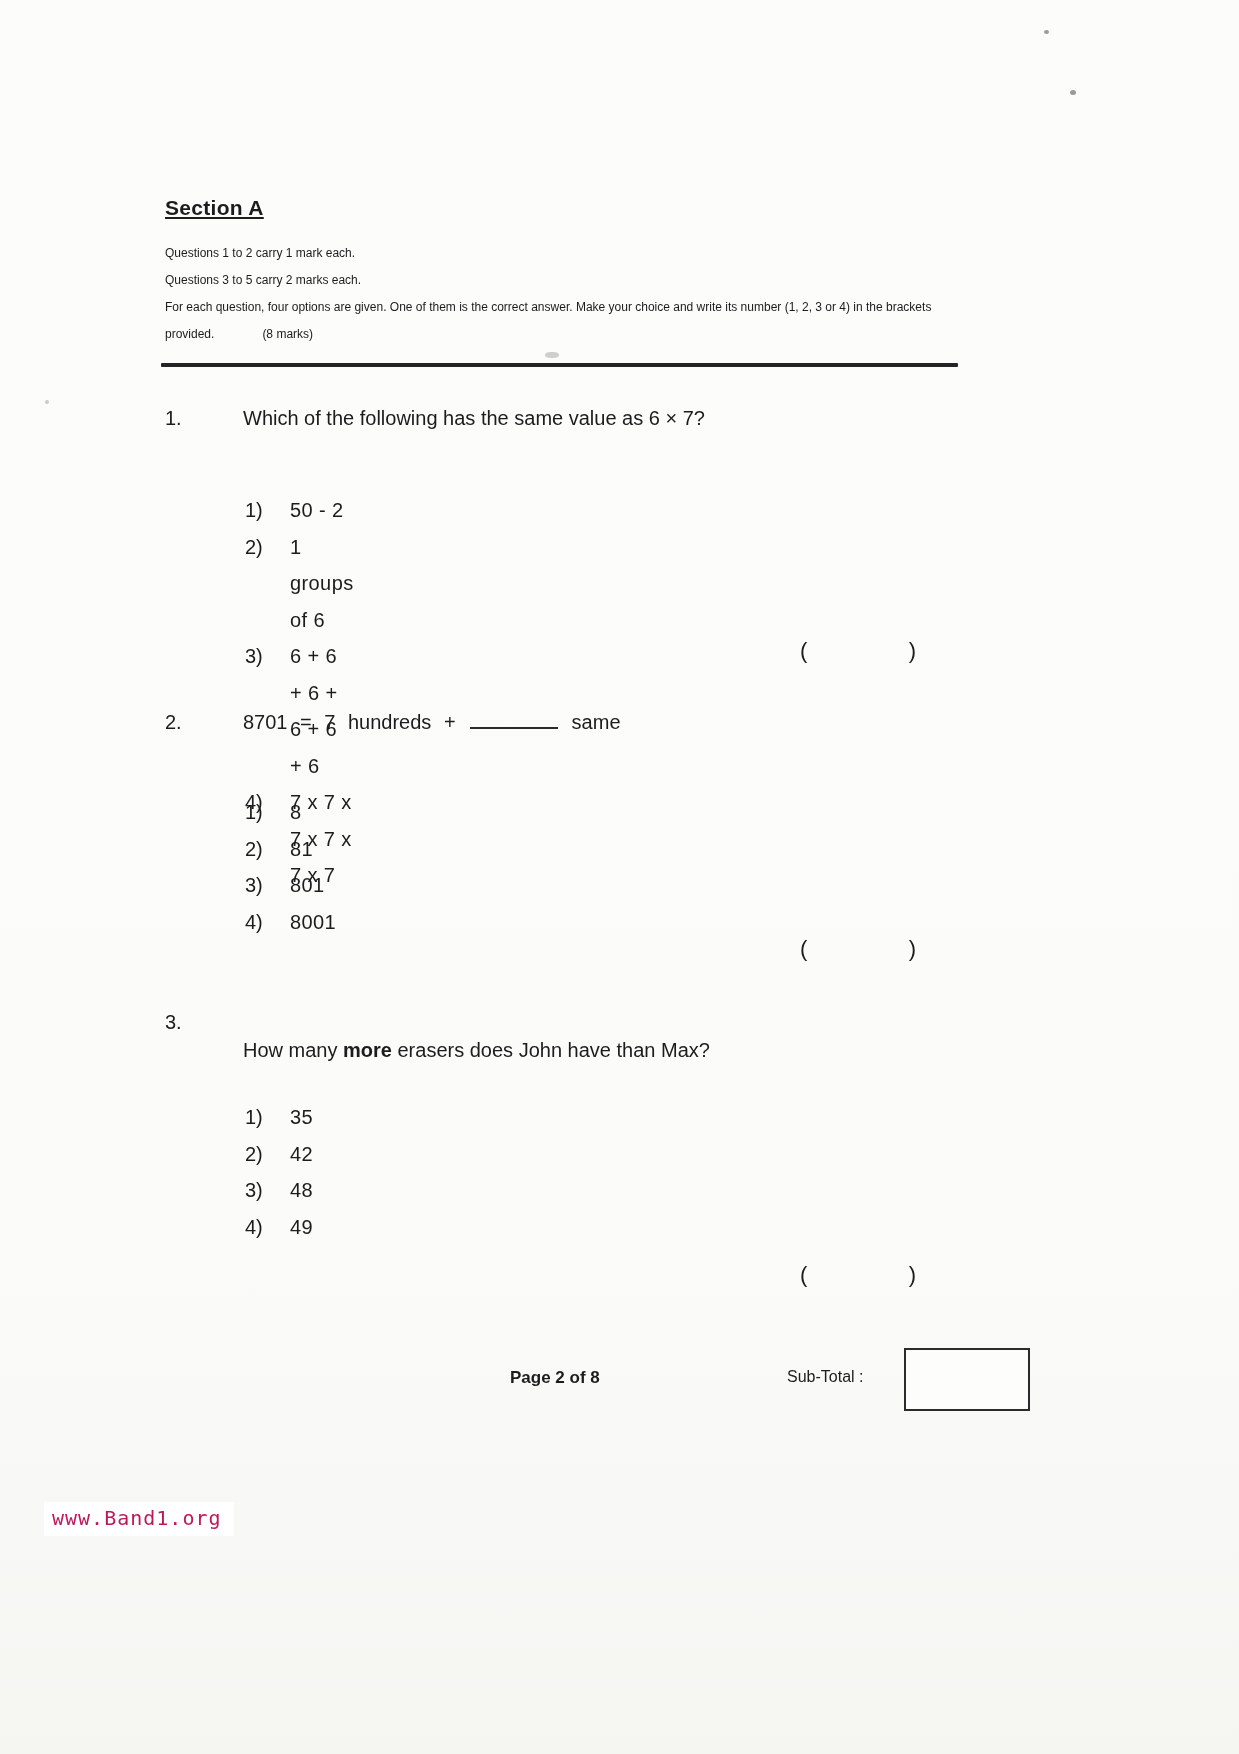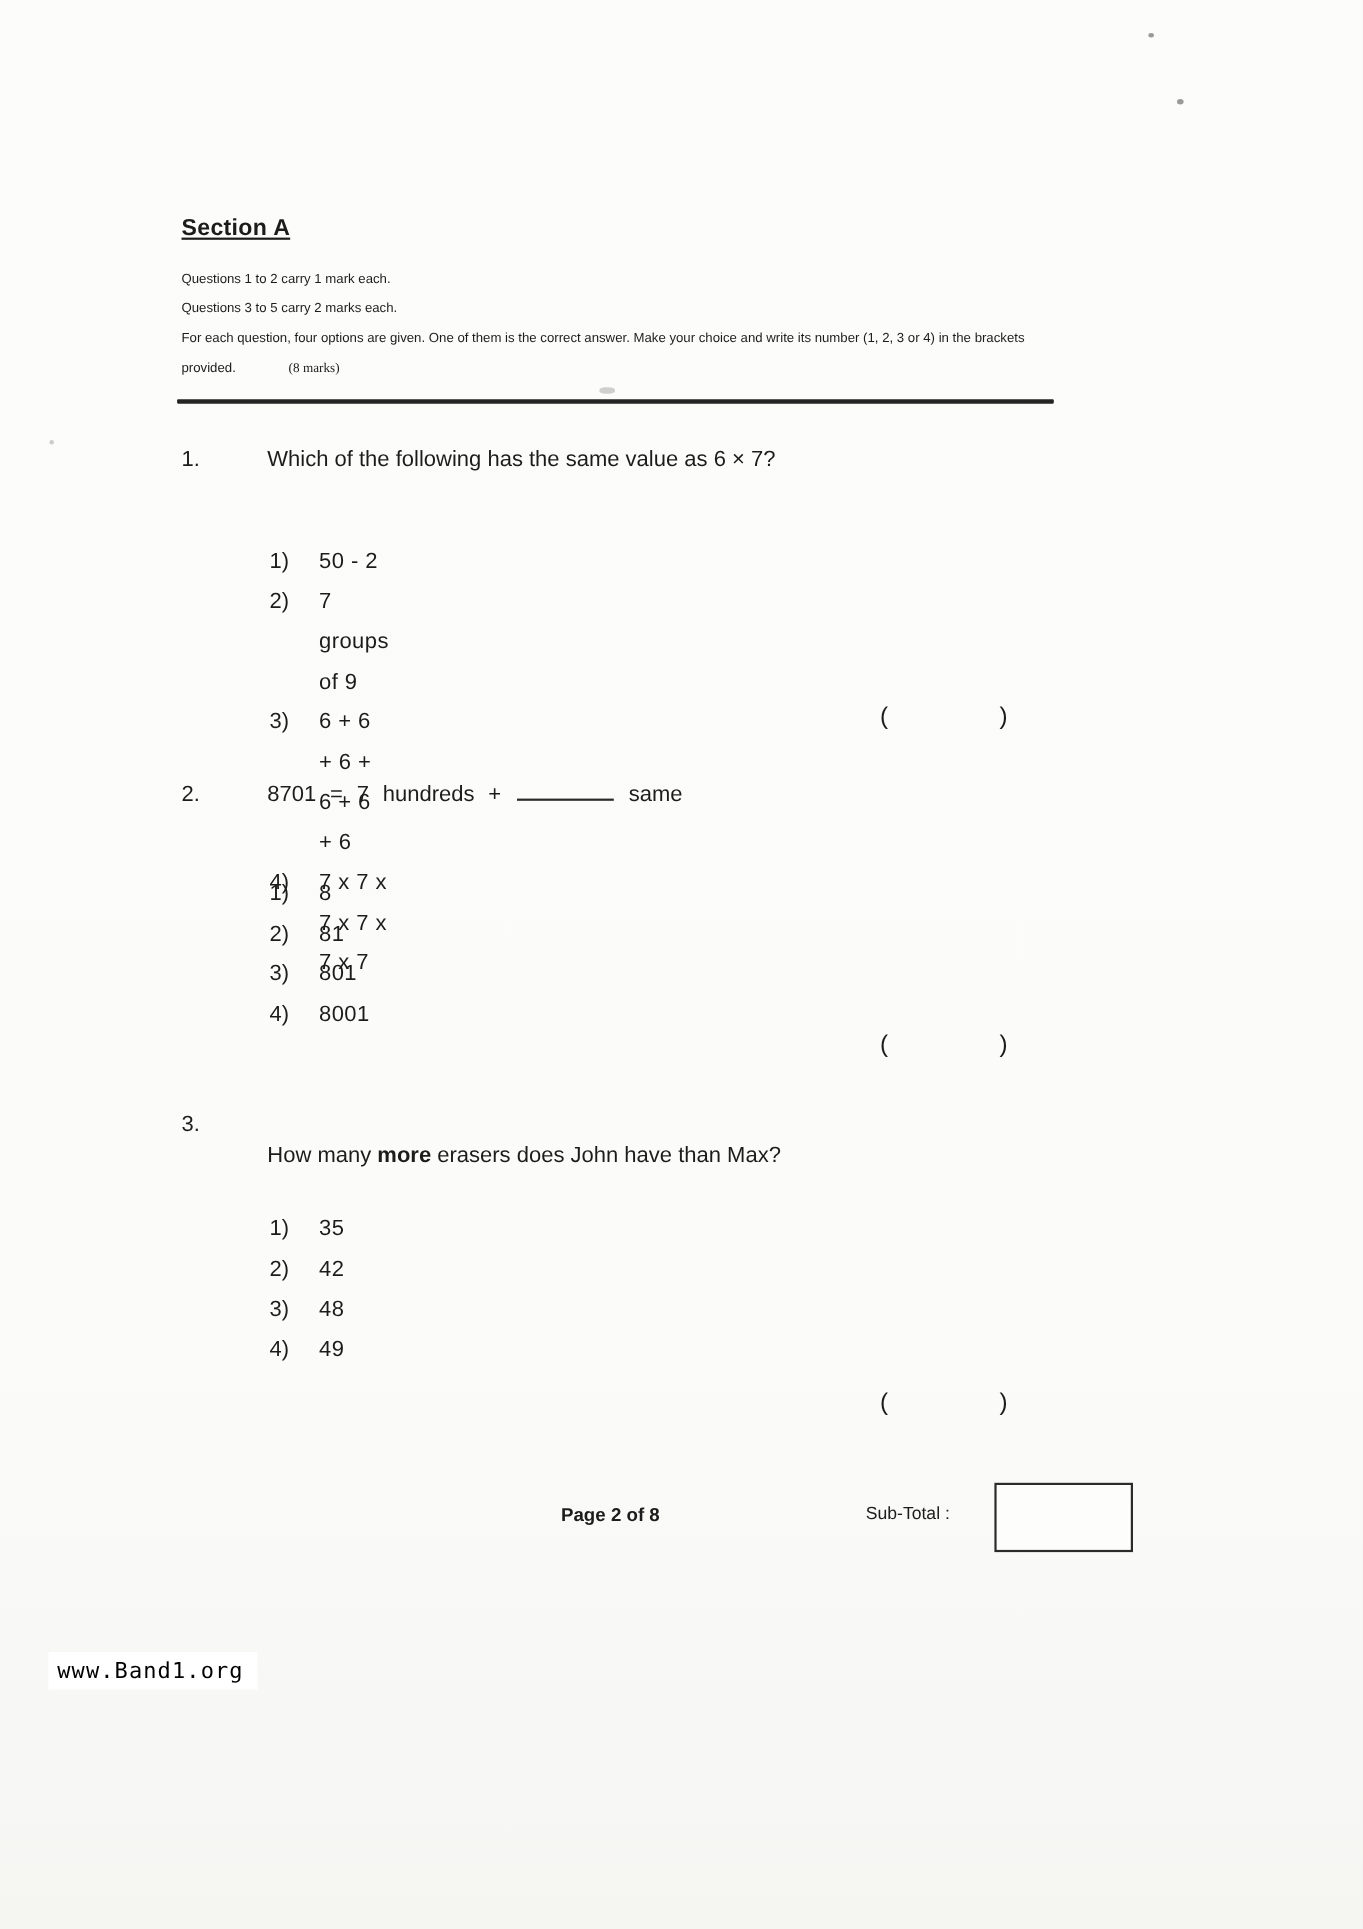--- a/index.html
+++ b/index.html
@@ -24,21 +24,21 @@
     font-weight: bold;
     text-decoration: underline;
     letter-spacing: 0.3px;
   }
   .instructions {
     left: 165px; top: 240px;
     width: 800px;
     font-size: 12px;
     line-height: 27px;
   }
-  .marks-note { margin-left: 48px; font-family: Liberation Serif, serif; }
+  .marks-note { margin-left: 48px; }
 
   .rule {
     left: 161px; top: 363px;
     width: 797px; height: 4px;
     background: #242424;
     border-radius: 1px;
   }
 
   .question { font-size: 20px; line-height: 28px; }
   .q-head { display: flex; }
@@ -86,21 +86,21 @@
     border: 2px solid #2b2b2b;
     background: #fdfdfc;
   }
 
   .watermark {
     left: 44px; top: 1502px;
     background: #ffffff;
     padding: 4px 12px 6px 8px;
     font-family: "DejaVu Sans Mono", monospace;
     font-size: 20px;
-    color: #000000;
+    color: #be185d;
     letter-spacing: 1px;
   }
 
   .speck {
     position: absolute;
     background: #9a9a98;
     border-radius: 50%;
   }
   .speck1 { left: 1044px; top: 30px;  width: 5px; height: 4px; }
   .speck2 { left: 1070px; top: 90px;  width: 6px; height: 5px; }
@@ -132,21 +132,21 @@
     <span class="q-text">Which of the following has the same value as 6 × 7?</span>
   </div>
   <div class="abs">
     <div class="abs q1-options" style="position:absolute;">
       <div class="option-row">
         <span class="option-label">1)</span>
         <span class="option-text">50 - 2</span>
       </div>
       <div class="option-row">
         <span class="option-label">2)</span>
-        <span class="option-text">7 groups of 9</span>
+        <span class="option-text">1 groups of 6</span>
       </div>
       <div class="option-row">
         <span class="option-label">3)</span>
         <span class="option-text">6 + 6 + 6 + 6 + 6 + 6</span>
       </div>
       <div class="option-row">
         <span class="option-label">4)</span>
         <span class="option-text">7 x 7 x 7 x 7 x 7 x 7</span>
       </div>
     </div>

